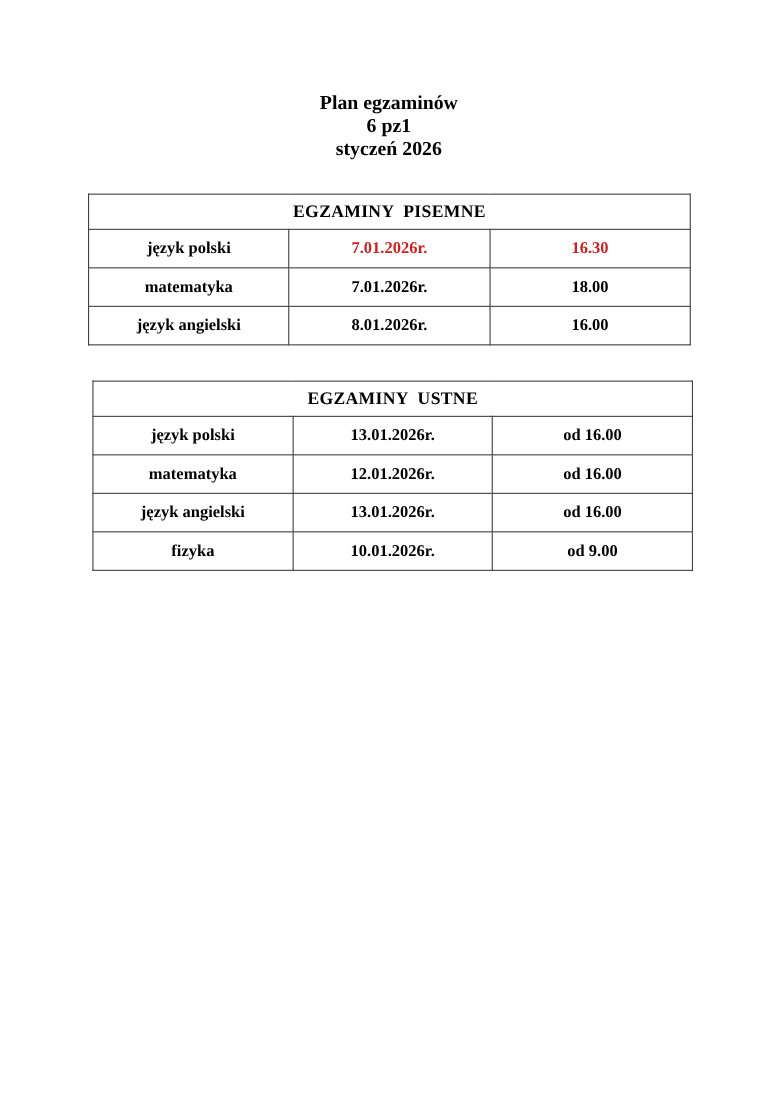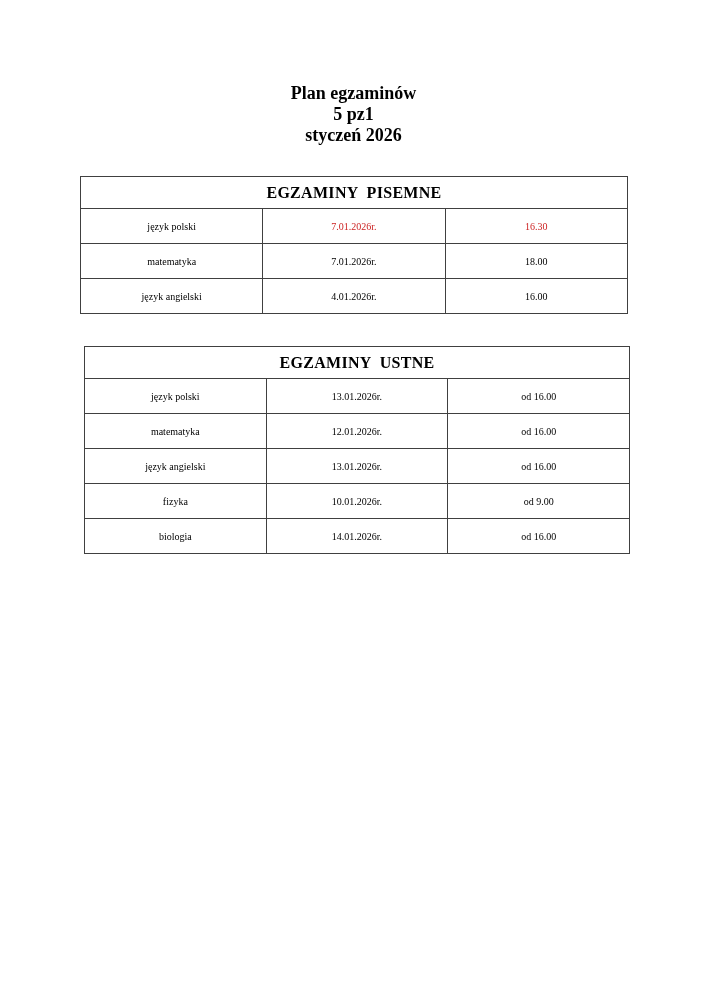--- a/index.html
+++ b/index.html
@@ -52,35 +52,35 @@
   }
   th.table-title {
     height: 31px;
     font-size: 16px;
     font-weight: bold;
     white-space: pre;
     letter-spacing: 0.3px;
   }
   td.cell {
     height: 34px;
-    font-size: 10px;
-    font-weight: normal;
+    font-size: 15px;
+    font-weight: bold;
   }
   td.cell.red {
     color: var(--highlight-red, #cc2222);
   }
 </style>
 </head>
 <body>
 
 <div class="page">
 
   <div class="title-block">
     <div>Plan egzaminów</div>
-    <div>5 pz1</div>
+    <div>6 pz1</div>
     <div>styczeń 2026</div>
   </div>
 
   <table class="exam-table" id="table-written">
     <colgroup>
         <col>
         <col>
         <col>
       </colgroup>
     <thead>
@@ -94,21 +94,21 @@
     <td class="cell date red">7.01.2026r.</td>
     <td class="cell time red">16.30</td>
   </tr>
         <tr class="exam-row">
     <td class="cell subject">matematyka</td>
     <td class="cell date">7.01.2026r.</td>
     <td class="cell time">18.00</td>
   </tr>
         <tr class="exam-row">
     <td class="cell subject">język angielski</td>
-    <td class="cell date">4.01.2026r.</td>
+    <td class="cell date">8.01.2026r.</td>
     <td class="cell time">16.00</td>
   </tr>
       </tbody>
   </table>
 
   <table class="exam-table" id="table-oral">
     <colgroup>
         <col>
         <col>
         <col>
@@ -132,21 +132,16 @@
         <tr class="exam-row">
     <td class="cell subject">język angielski</td>
     <td class="cell date">13.01.2026r.</td>
     <td class="cell time">od 16.00</td>
   </tr>
         <tr class="exam-row">
     <td class="cell subject">fizyka</td>
     <td class="cell date">10.01.2026r.</td>
     <td class="cell time">od 9.00</td>
   </tr>
-        <tr class="exam-row">
-    <td class="cell subject">biologia</td>
-    <td class="cell date">14.01.2026r.</td>
-    <td class="cell time">od 16.00</td>
-  </tr>
       </tbody>
   </table>
 
 </div>
 
 </body></html>

